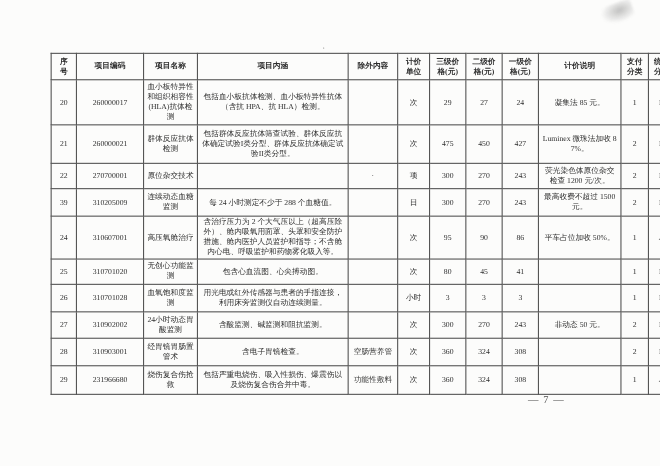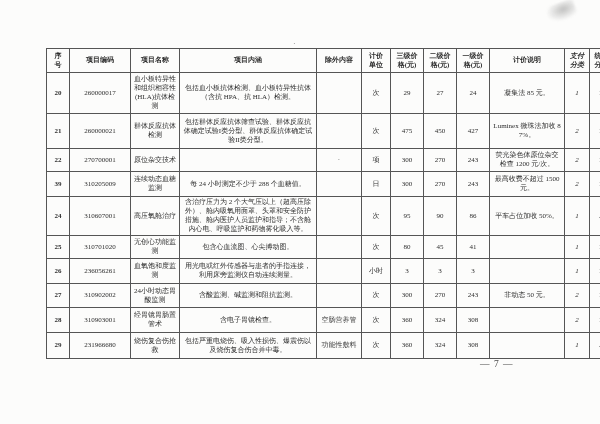--- a/index.html
+++ b/index.html
@@ -44,27 +44,27 @@
   .col-0{width:20px;}
   .col-1{width:58px;}
   .col-2{width:46px;}
   .col-3{width:134px;}
   .col-4{width:42px;}
   .col-5{width:26px;}
   .col-6{width:30px;}
   .col-7{width:30px;}
   .col-8{width:30px;margin-top:27px;}
   .col-9{width:72px;margin-left:32px;}
-  .col-10{width:22px;font-style:italic;}
+  .col-10{width:22px;}
   .col-11{width:21px;}
   
   td.col-2, td.col-3, td.col-4, td.col-9{text-align:left;}
   td.col-2{padding:1px 4px;}
   td.col-4{padding:1px 4px;color:#3a3a3a;}
-  td.col-0{font-weight:bold;}
+  td.col-0{font-weight:normal;}
   .page-number{
     position:absolute;left:480px;top:359px;
     font-size:9.5px;color:#4a4a4a;letter-spacing:1px;
   }
 </style>
 </head>
 <body>
 
 <div class="page">
   <div class="smudge"></div>
@@ -174,21 +174,21 @@
           <td class="col-5">次</td>
           <td class="col-6">80</td>
           <td class="col-7">45</td>
           <td class="col-8">41</td>
           <td class="col-9"></td>
           <td class="col-10">1</td>
           <td class="col-11">B</td>
         </tr>
         <tr style="height: 25px;">
           <td class="col-0">26</td>
-          <td class="col-1">236056261</td>
+          <td class="col-1">310701028</td>
           <td class="col-2">血氧饱和度监测</td>
           <td class="col-3">用光电或红外传感器与患者的手指连接，利用床旁监测仪自动连续测量。</td>
           <td class="col-4"></td>
           <td class="col-5">小时</td>
           <td class="col-6">3</td>
           <td class="col-7">3</td>
           <td class="col-8">3</td>
           <td class="col-9"></td>
           <td class="col-10">1</td>
           <td class="col-11">B</td>

